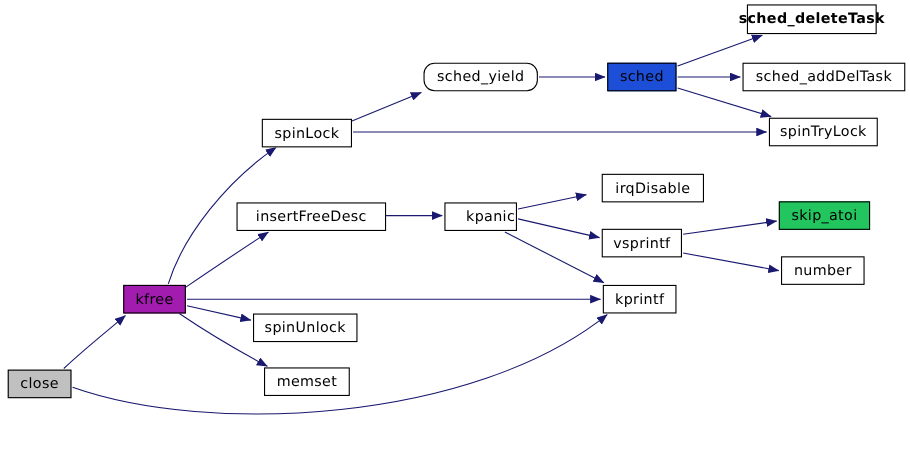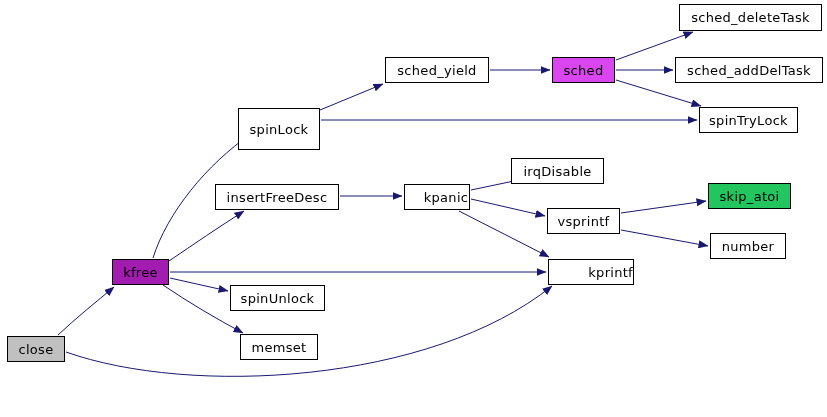--- a/index.html
+++ b/index.html
@@ -74,57 +74,57 @@
       <path class="edge" d="M 459 211 C 490 227, 520 242, 549 257" stroke="#191970" marker-end="url(#arrowhead)"></path>
       <path class="edge" d="M 621 213 L 706 201" stroke="#191970" marker-end="url(#arrowhead)"></path>
       <path class="edge" d="M 621 230 L 708 246" stroke="#191970" marker-end="url(#arrowhead)"></path>
     </svg>
     <div class="node highlight" style="left: 7px; top: 336px; width: 58px; height: 26px; border-color: rgb(0, 0, 0); background: rgb(192, 192, 192); align-items: center;">
       <span>close</span>
     </div>
     <div class="node" style="left: 112px; top: 259px; width: 57px; height: 26px; border-color: rgb(0, 0, 0); background: #a21caf;">
       <span>kfree</span>
     </div>
-    <div class="node" style="left: 238px; top: 108px; width: 82px; height: 42px; border-color: rgb(0, 0, 0); background: rgb(255, 255, 255); text-align: center;">
+    <div class="node" style="left: 238px; top: 108px; width: 82px; height: 26px; border-color: rgb(0, 0, 0); background: rgb(255, 255, 255); text-align: center;">
       <span>spinLock</span>
     </div>
-    <div class="node" style="left: 385px; top: 57px; width: 104px; height: 26px; border-color: rgb(0, 0, 0); background: rgb(255, 255, 255);">
+    <div class="node" style="left: 385px; top: 57px; width: 104px; height: 26px; border-color: rgb(0, 0, 0); background: rgb(255, 255, 255); border-radius: 10px;">
       <span>sched_yield</span>
     </div>
-    <div class="node" style="left: 552px; top: 57px; width: 63px; height: 26px; border-color: rgb(0, 0, 0); background: #d946ef;">
+    <div class="node" style="left: 552px; top: 57px; width: 63px; height: 26px; border-color: rgb(0, 0, 0); background: #1d4ed8;">
       <span>sched</span>
     </div>
-    <div class="node" style="left: 679px; top: 4px; width: 143px; height: 27px; border-color: rgb(0, 0, 0); background: rgb(255, 255, 255);">
+    <div class="node" style="left: 679px; top: 4px; width: 118px; height: 27px; border-color: rgb(0, 0, 0); background: rgb(255, 255, 255); font-weight: bold;">
       <span>sched_deleteTask</span>
     </div>
     <div class="node" style="left: 675px; top: 57px; width: 148px; height: 26px; border-color: rgb(0, 0, 0); background: rgb(255, 255, 255);">
       <span>sched_addDelTask</span>
     </div>
     <div class="node" style="left: 699px; top: 107px; width: 99px; height: 26px; border-color: rgb(0, 0, 0); background: rgb(255, 255, 255);">
       <span>spinTryLock</span>
     </div>
-    <div class="node" style="left: 215px; top: 184px; width: 124px; height: 26px; border-color: rgb(0, 0, 0); background: rgb(255, 255, 255);">
+    <div class="node" style="left: 215px; top: 184px; width: 136px; height: 26px; border-color: rgb(0, 0, 0); background: rgb(255, 255, 255);">
       <span>insertFreeDesc</span>
     </div>
     <div class="node" style="left: 404px; top: 184px; width: 66px; height: 26px; border-color: rgb(0, 0, 0); background: rgb(255, 255, 255); padding-left: 18px;">
       <span>kpanic</span>
     </div>
-    <div class="node" style="left: 511px; top: 158px; width: 93px; height: 26px; border-color: rgb(0, 0, 0); background: rgb(255, 255, 255);">
+    <div class="node" style="left: 547px; top: 158px; width: 93px; height: 26px; border-color: rgb(0, 0, 0); background: rgb(255, 255, 255);">
       <span>irqDisable</span>
     </div>
     <div class="node" style="left: 547px; top: 208px; width: 73px; height: 26px; border-color: rgb(0, 0, 0); background: rgb(255, 255, 255);">
       <span>vsprintf</span>
     </div>
     <div class="node" style="left: 708px; top: 183px; width: 83px; height: 26px; border-color: rgb(0, 0, 0); background: #22c55e;">
       <span>skip_atoi</span>
     </div>
     <div class="node" style="left: 710px; top: 233px; width: 76px; height: 26px; border-color: rgb(0, 0, 0); background: rgb(255, 255, 255);">
       <span>number</span>
     </div>
-    <div class="node" style="left: 548px; top: 259px; width: 86px; height: 26px; border-color: rgb(0, 0, 0); background: rgb(255, 255, 255); justify-content: flex-end;">
+    <div class="node" style="left: 548px; top: 259px; width: 67px; height: 26px; border-color: rgb(0, 0, 0); background: rgb(255, 255, 255);">
       <span>kprintf</span>
     </div>
     <div class="node" style="left: 240px; top: 334px; width: 78px; height: 26px; border-color: rgb(0, 0, 0); background: rgb(255, 255, 255);">
       <span>memset</span>
     </div>
     <div class="node" style="left: 230px; top: 285px; width: 95px; height: 26px; border-color: rgb(0, 0, 0); background: rgb(255, 255, 255);">
       <span>spinUnlock</span>
     </div>
   </div>
 

